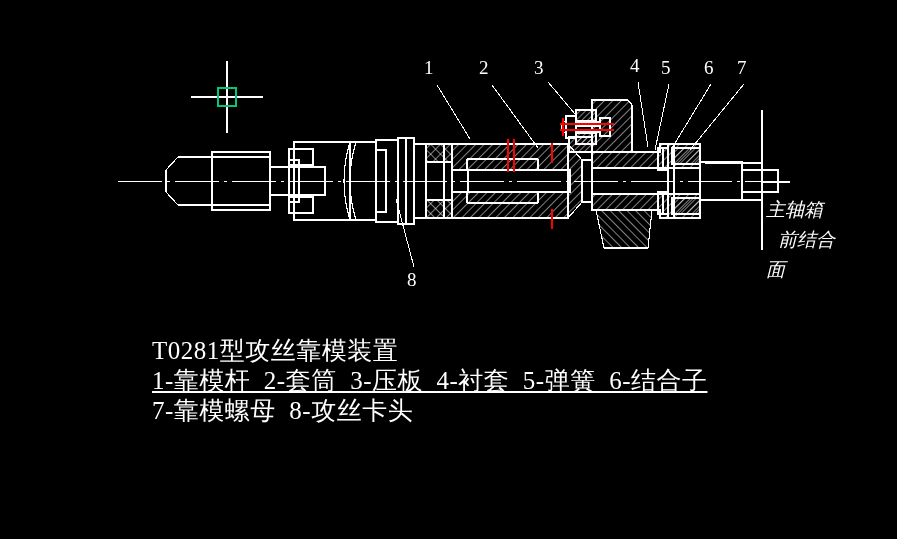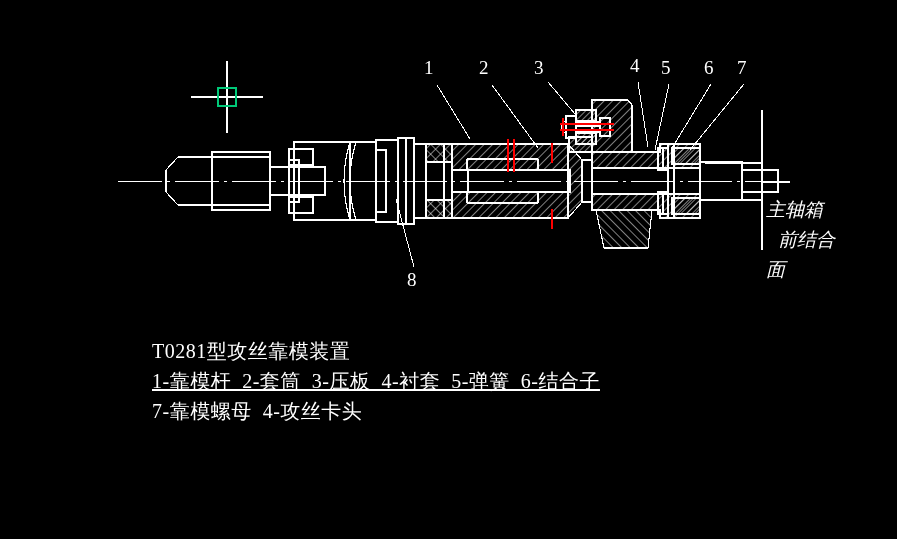--- a/index.html
+++ b/index.html
@@ -7,21 +7,21 @@
     position:relative;
     width:897px;height:539px;
     background:#000000;
     overflow:hidden;
     font-family:"Liberation Serif", serif;
   }
   #cad-canvas{position:absolute;left:0;top:0;width:897px;height:539px;}
   .txt{position:absolute;color:#ffffff;white-space:pre;font-family:"Liberation Serif", serif;}
 
   .callout{font-size:19px;line-height:19px;}
-  .caption-line{font-size:20px;line-height:30px;letter-spacing:0.5px;}
+  .caption-line{font-size:25px;line-height:30px;letter-spacing:0.5px;}
   .vtext{font-size:19px;line-height:30px;width:22px;}
 </style>
 </head>
 <body>
 
 <div id="root">
 
   <svg id="cad-canvas" viewBox="0 0 897 539" xmlns="http://www.w3.org/2000/svg">
     <defs>
 
@@ -221,16 +221,16 @@
 
   <div style="position:absolute;left:766px;top:195px;font-style:italic;">
     <div class="txt vtext" style="position:relative;left:0;top:0;">主轴箱</div>
     <div class="txt vtext" style="position:relative;left:12px;top:0;">前结合</div>
     <div class="txt vtext" style="position:relative;left:0;top:0;">面</div>
   </div>
 
   <div style="position:absolute;left:152px;top:336px;">
     <div class="txt caption-line" style="position:relative;left:0;top:0;">T0281型攻丝靠模装置</div>
     <div class="txt caption-line" style="position:relative;left:0;top:0;text-decoration:underline;">1-靠模杆  2-套筒  3-压板  4-衬套  5-弹簧  6-结合子</div>
-    <div class="txt caption-line" style="position:relative;left:0;top:0;">7-靠模螺母  4-攻丝卡头</div>
+    <div class="txt caption-line" style="position:relative;left:0;top:0;">7-靠模螺母  8-攻丝卡头</div>
   </div>
 
 </div>
 
 </body></html>

